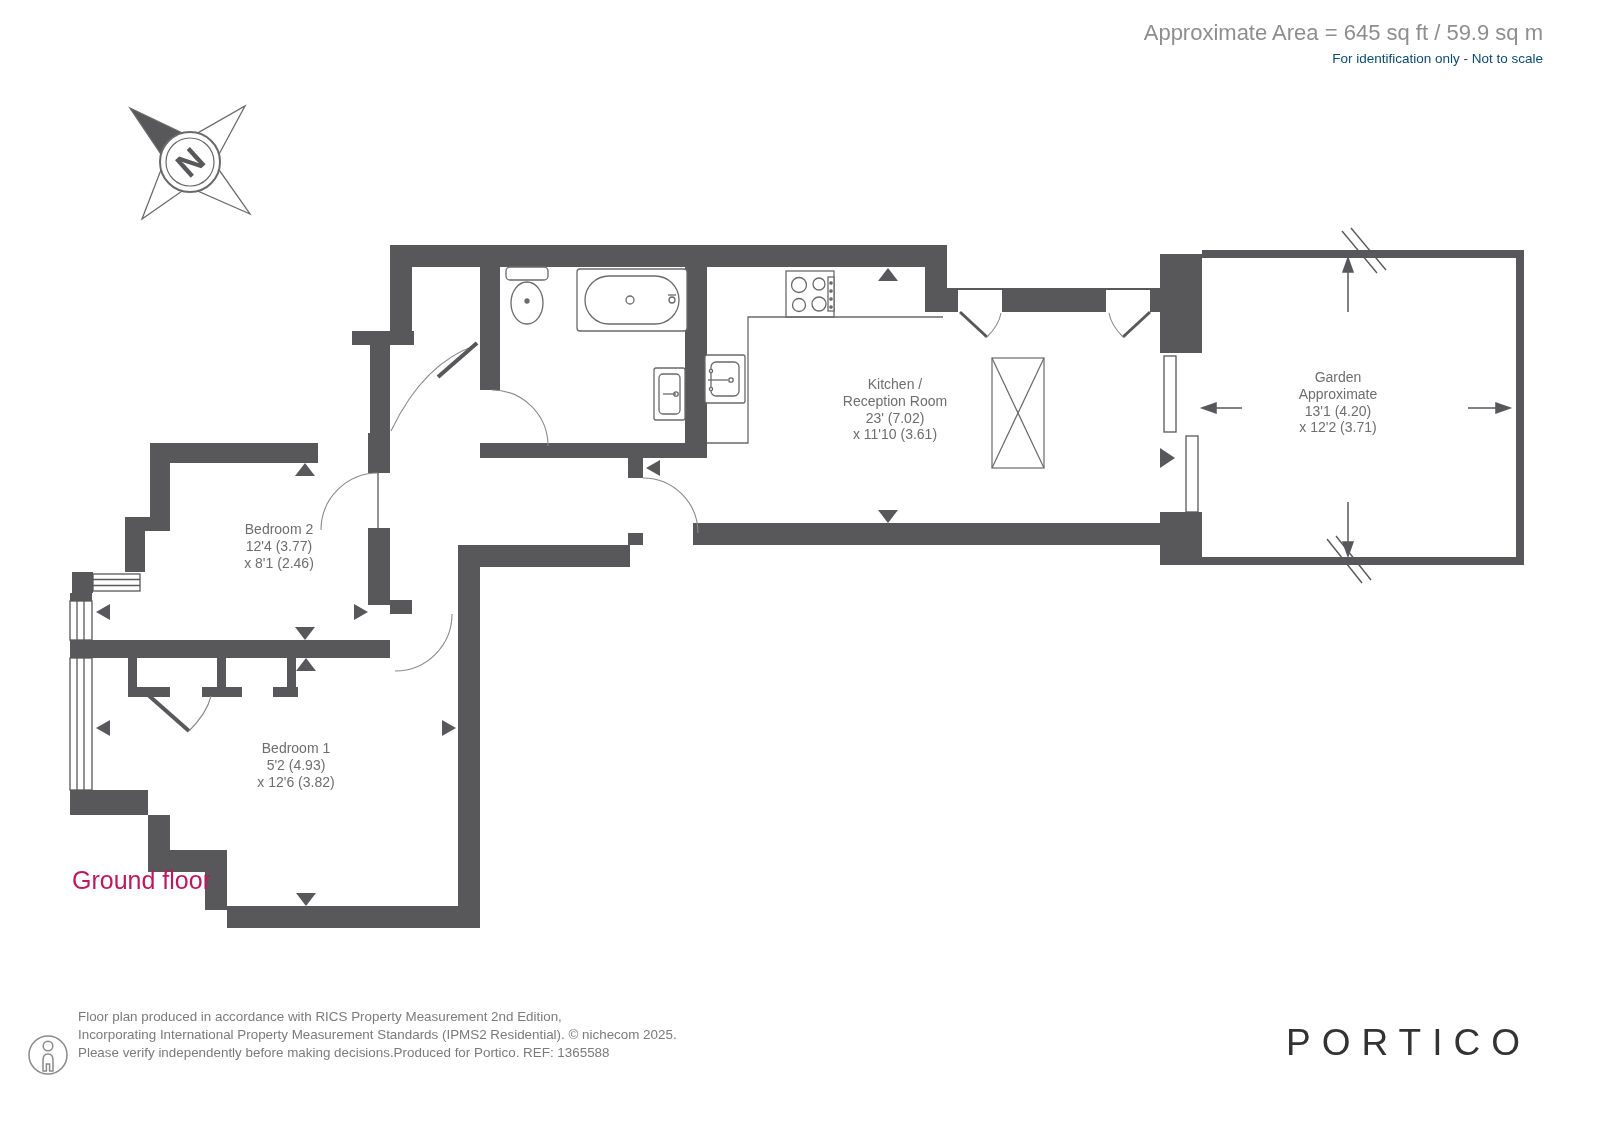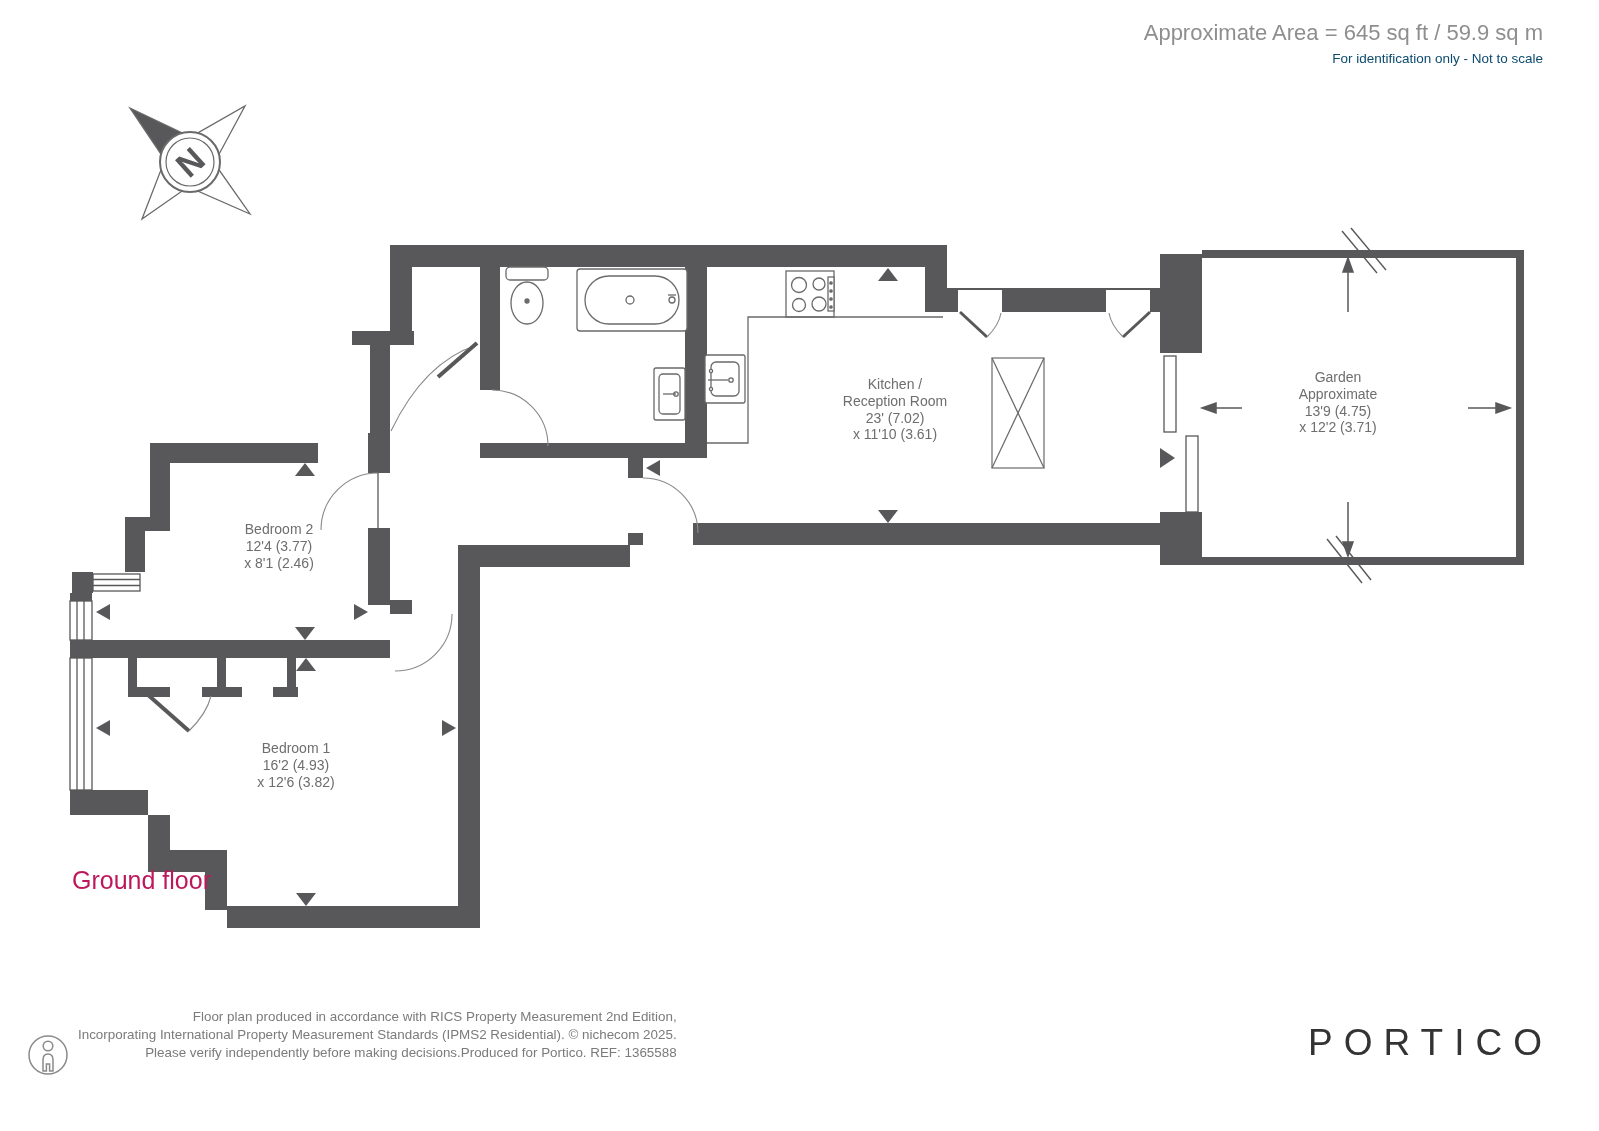--- a/index.html
+++ b/index.html
@@ -11,23 +11,23 @@
   .header{position:absolute;top:20px;right:56px;text-align:right;margin-left:12px;}
   .header .area{font-size:22px;color:#8e8e8e;}
   .header .note{font-size:13.5px;color:#0c4a6e;margin-top:5px;}
   .room-label{
     position:absolute;transform:translateX(-50%);text-align:center;
     color:#6e6e6e;font-size:14px;line-height:1.2;white-space:nowrap;
   }
   .room-label .ln{display:block;}
   .floor-label{position:absolute;left:72px;top:866px;font-size:25px;color:#be185d;}
   .disclaimer{position:absolute;left:78px;top:1008px;font-size:13.4px;color:#7b7b7b;line-height:1.34;}
-  .disclaimer .ln{display:block;white-space:nowrap;text-align:right;}
+  .disclaimer .ln{display:block;white-space:nowrap;}
   .brand{
-    position:absolute;right:46px;top:1022px;font-size:37px;letter-spacing:11px;
+    position:absolute;right:68px;top:1022px;font-size:37px;letter-spacing:11px;
     color:#333333;font-weight:400;
   }
 </style>
 </head>
 <body>
 
 <div class="canvas">
 
   <div class="header">
     <div class="area">Approximate Area = 645 sq ft / 59.9 sq m</div>
@@ -237,33 +237,33 @@
   <div class="room-label" style="left:895px;top:376px;">
     <span class="ln">Kitchen /</span>
     <span class="ln">Reception Room</span>
     <span class="ln">23' (7.02)</span>
     <span class="ln">x 11'10 (3.61)</span>
   </div>
 
   <div class="room-label" style="left:1338px;top:369px;">
     <span class="ln">Garden</span>
     <span class="ln">Approximate</span>
-    <span class="ln">13'9 (4.75)</span>
+    <span class="ln">13'1 (4.20)</span>
     <span class="ln">x 12'2 (3.71)</span>
   </div>
 
   <div class="room-label" style="left:263px;top:521px;margin-left:16px;">
     <span class="ln">Bedroom 2</span>
     <span class="ln">12'4 (3.77)</span>
     <span class="ln">x 8'1 (2.46)</span>
   </div>
 
   <div class="room-label" style="left:296px;top:740px;">
     <span class="ln">Bedroom 1</span>
-    <span class="ln">16'2 (4.93)</span>
+    <span class="ln">5'2 (4.93)</span>
     <span class="ln">x 12'6 (3.82)</span>
   </div>
 
   <div class="floor-label">Ground floor</div>
 
   <div class="disclaimer">
     <span class="ln">Floor plan produced in accordance with RICS Property Measurement 2nd Edition,</span>
     <span class="ln">Incorporating International Property Measurement Standards (IPMS2 Residential).  © nichecom 2025.</span>
     <span class="ln">Please verify independently before making decisions.Produced for Portico.   REF:  1365588</span>
   </div>

